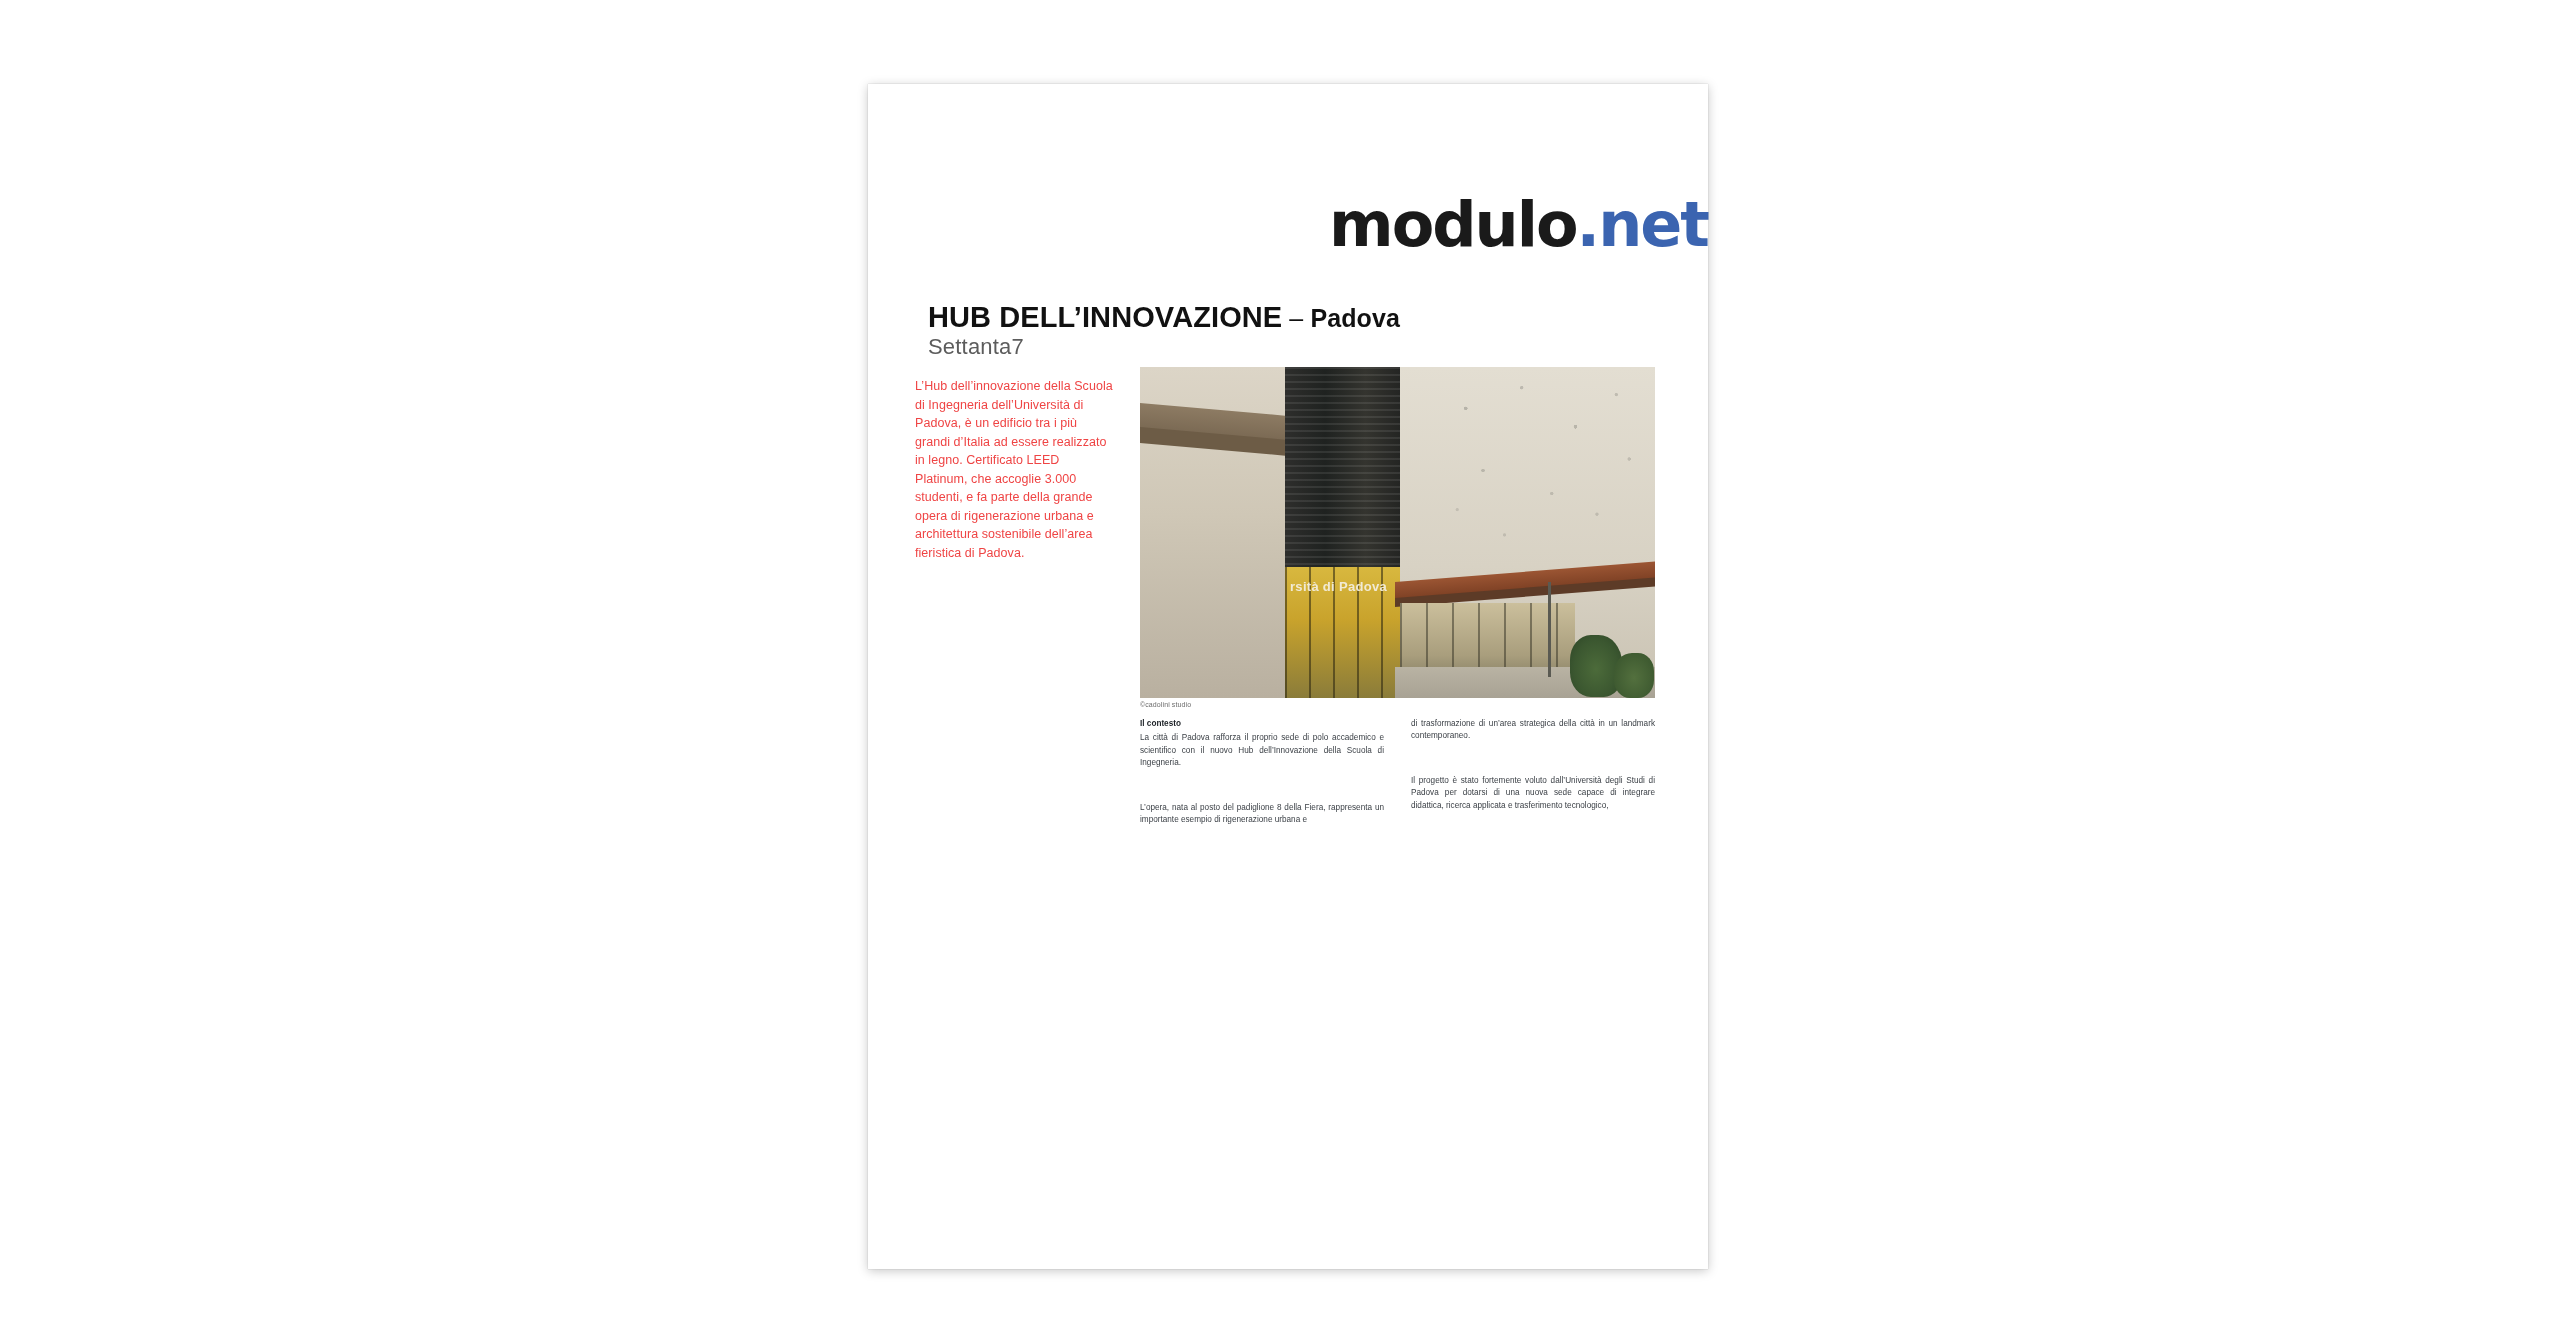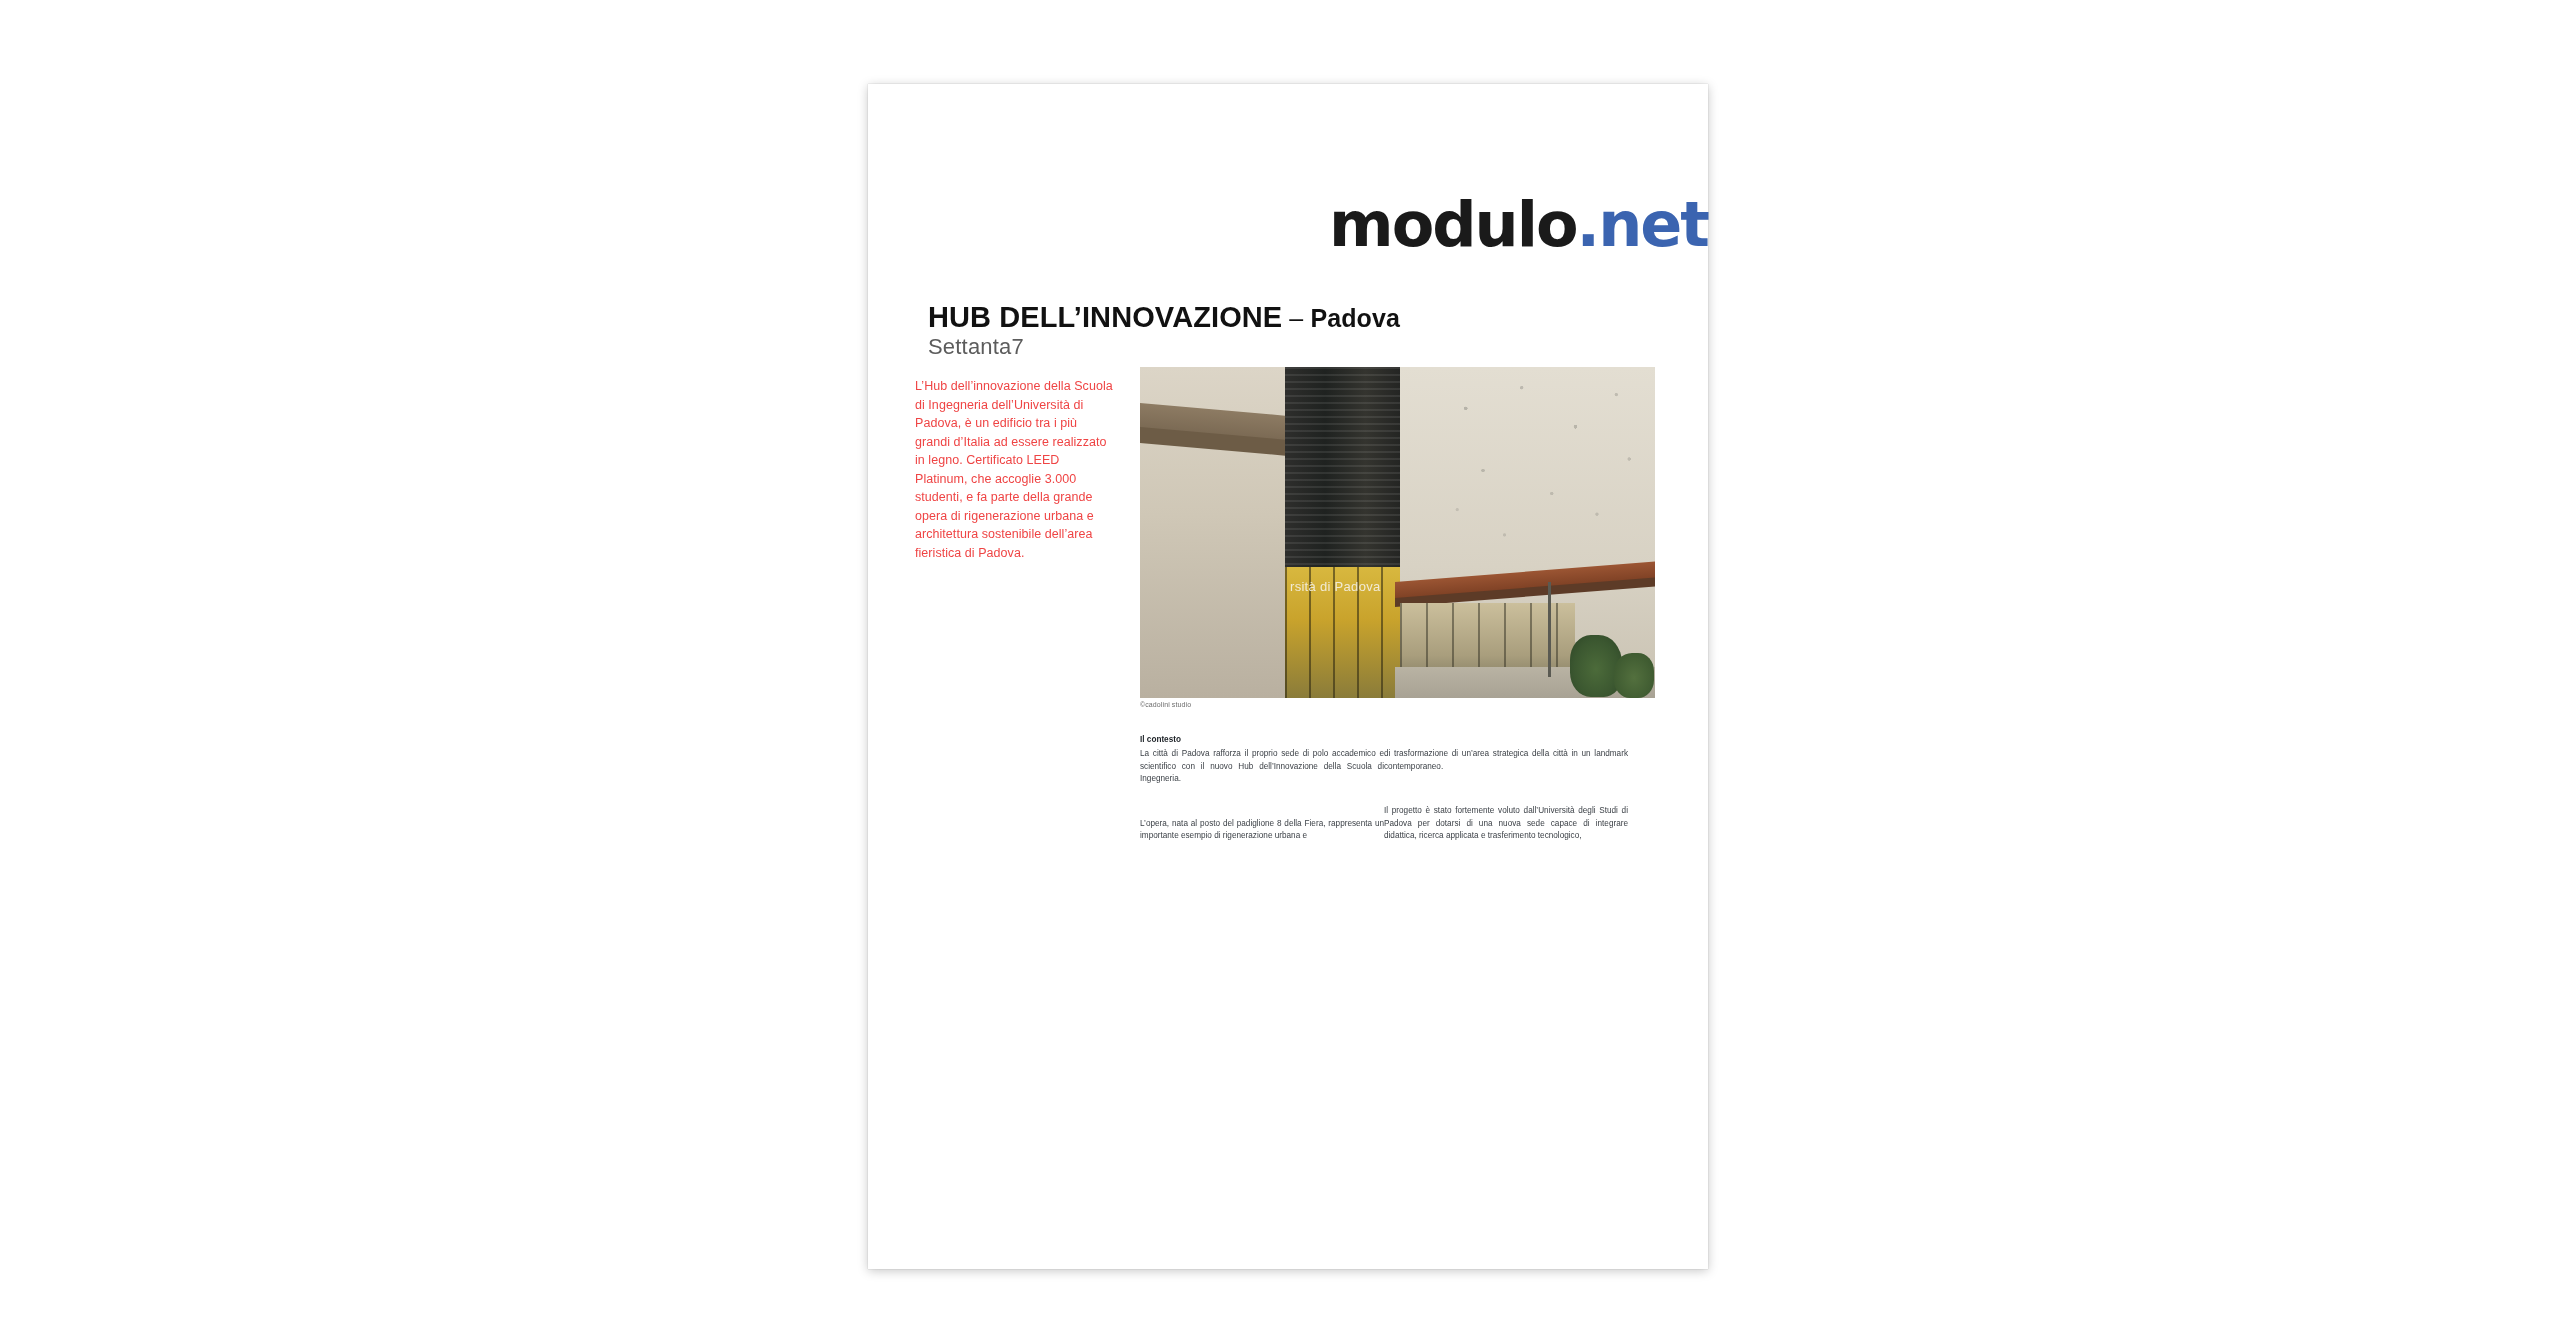--- a/index.html
+++ b/index.html
@@ -186,21 +186,21 @@
     position:absolute; left:260px; top:236px; width:175px; height:95px;
     background: linear-gradient(180deg,#cbbf9c 0%, #a99e7d 55%, #6e6b55 100%);
   }
   .ph-entry-mull {
     position:absolute; left:260px; top:236px; width:175px; height:95px;
     background: repeating-linear-gradient(90deg, rgba(50,48,35,0.5) 0 2px, transparent 2px 26px);
   }
   .ph-sign {
     position:absolute; left:150px; top:212px; width:110px; height:18px;
     color:#f4efe2; font-family:"Liberation Sans", sans-serif;
-    font-size:13px; font-weight:400; letter-spacing:.3px; white-space:nowrap;
+    font-size:13px; font-weight:700; letter-spacing:.3px; white-space:nowrap;
     overflow:hidden; opacity:.92;
   }
   .ph-ground {
     position:absolute; left:255px; top:300px; width:260px; height:31px;
     background: linear-gradient(180deg,#b9b3a3 0%, #a8a294 100%);
   }
   .ph-shrub {
     position:absolute; left:430px; top:268px; width:52px; height:62px;
     background: radial-gradient(ellipse at 50% 55%, #4c6b3a 0%, #3b5730 60%, #2d4426 100%);
     border-radius: 40% 45% 35% 40%;
@@ -220,24 +220,24 @@
     font-family: "Liberation Sans", sans-serif;
     font-size: 7px;
     color: #6c6c6c;
     letter-spacing: 0.1px;
   }
 
   
   .article {
     position: absolute;
     left: 225px;
-    top: 357px;
+    top: 341px;
     width: 515px;
     display: flex;
-    align-items: flex-end;
+    gap: 27px;
   }
   .art-col {
     width: 244px;
     font-family: "Liberation Sans", sans-serif;
     font-size: 8.2px;
     line-height: 1.52;
     color: #3c4147;
     text-align: justify;
   }
   .art-h {

